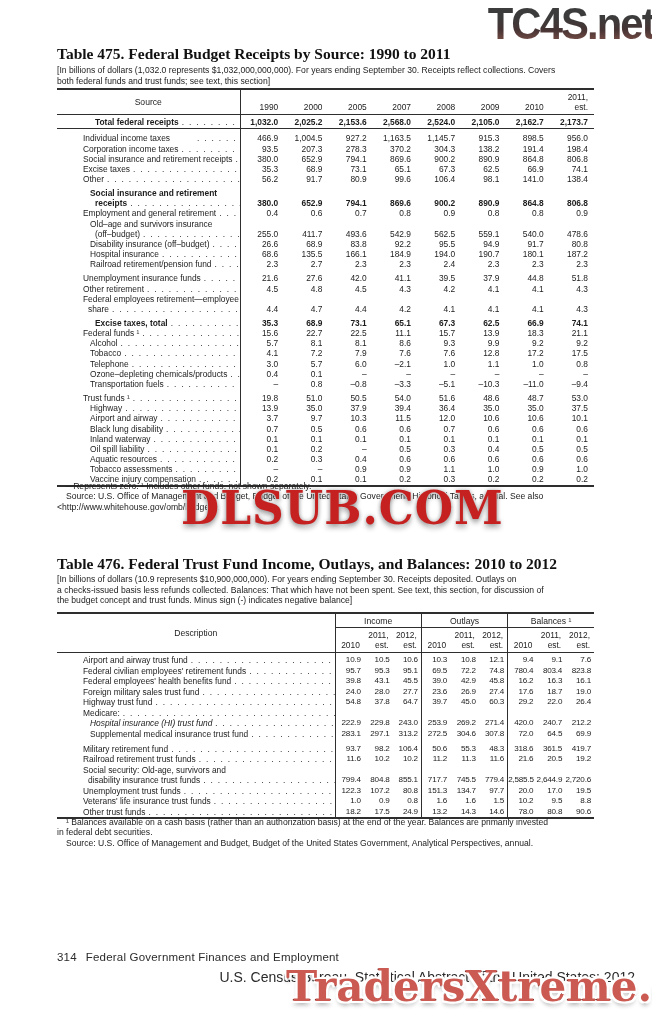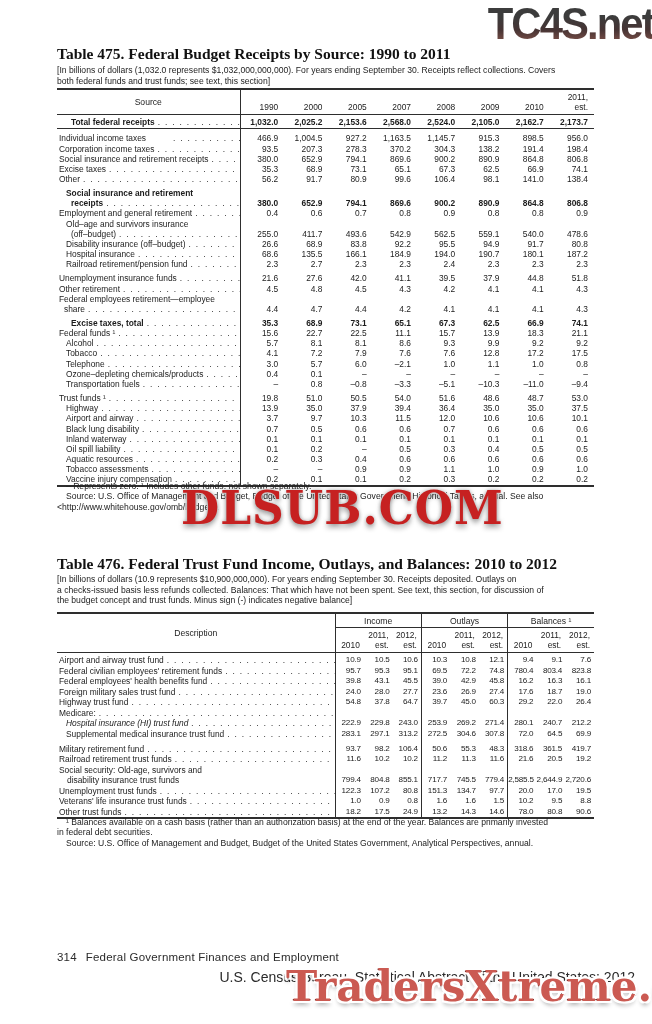--- a/index.html
+++ b/index.html
@@ -40,21 +40,21 @@
   .t476 th.year { padding-right:4px; border-bottom:1px solid #2e2e2e; }
   th.grp { text-align:center; border-bottom:1px solid #2e2e2e; padding:2px 0 1px; font-size:8.6px; }
   th.sep { border-right:1px solid #2e2e2e; }
   th.desc { border-bottom:1px solid #2e2e2e; }
 
   .dtable td { padding:0; vertical-align:bottom; }
   .t475 tbody td { line-height:10.15px; }
   .t476 tbody td { line-height:10.55px; }
 
   td.lbl { border-right:1px solid #2e2e2e; overflow:hidden; }
-  .lbl-line { display:flex; align-items:baseline; overflow:hidden; white-space:nowrap; }
+  .lbl-line { display:flex; align-items:baseline; overflow:hidden; white-space:nowrap;margin-left:24px; }
   .lbl-text { flex:0 0 auto; }
   .dots { flex:1 1 0; overflow:hidden; margin-left:3px; letter-spacing:1.3px; color:#2a2a2a; font-weight:normal; }
   td.num { text-align:right; padding-right:6px; white-space:nowrap; }
   .t476 td.num { padding-right:3px; font-size:8.1px; letter-spacing:-0.2px; }
   td.sep { border-right:1px solid #2e2e2e; }
   tr.bold td, tr.bold .lbl-text { font-weight:bold; }
   tr.gap td { padding-top:4px; }
   tr.rule-below td { border-bottom:1px solid #2e2e2e; padding-bottom:1px; }
   tbody tr:first-child td { padding-top:2px; }
 
@@ -793,21 +793,21 @@
               <span class="lbl-text">Hospital insurance (HI) trust fund</span>
               <span class="dots">. . . . . . . . . . . . . . . . . . . . . . . . . . . . . . . . . . . . . . . . . . . . . . . . . . . . . . . . . . . . . . . . . . . . . . . . . . . . . . . . . . . . . . . . . . . . . . . </span>
             </div>
           </td>
           <td class="num">222.9</td>
           <td class="num">229.8</td>
           <td class="num sep">243.0</td>
           <td class="num">253.9</td>
           <td class="num">269.2</td>
           <td class="num sep">271.4</td>
-          <td class="num">280.1</td>
+          <td class="num">420.0</td>
           <td class="num">240.7</td>
           <td class="num">212.2</td>
         </tr>
         <tr>
           <td class="lbl">
             <div class="lbl-line" style="padding-left: 9px;">
               <span class="lbl-text">Supplemental medical insurance trust fund</span>
               <span class="dots">. . . . . . . . . . . . . . . . . . . . . . . . . . . . . . . . . . . . . . . . . . . . . . . . . . . . . . . . . . . . . . . . . . . . . . . . . . . . . . . . . . . . . . . . . . . . . . . </span>
             </div>
           </td>
@@ -853,21 +853,21 @@
           <td class="num sep">11.6</td>
           <td class="num">21.6</td>
           <td class="num">20.5</td>
           <td class="num">19.2</td>
         </tr>
         <tr>
           <td class="lbl">
             <div class="lbl-line" style="padding-left: 2px;">
               <span class="lbl-text">Social security: Old-age, survivors and</span>
             </div>
-            <div class="lbl-line" style="padding-left: 7px; flex-direction: column;">
+            <div class="lbl-line" style="padding-left: 7px;">
               <span class="lbl-text">disability insurance trust funds</span>
               <span class="dots">. . . . . . . . . . . . . . . . . . . . . . . . . . . . . . . . . . . . . . . . . . . . . . . . . . . . . . . . . . . . . . . . . . . . . . . . . . . . . . . . . . . . . . . . . . . . . . . </span>
             </div>
           </td>
           <td class="num">799.4</td>
           <td class="num">804.8</td>
           <td class="num sep">855.1</td>
           <td class="num">717.7</td>
           <td class="num">745.5</td>
           <td class="num sep">779.4</td>

